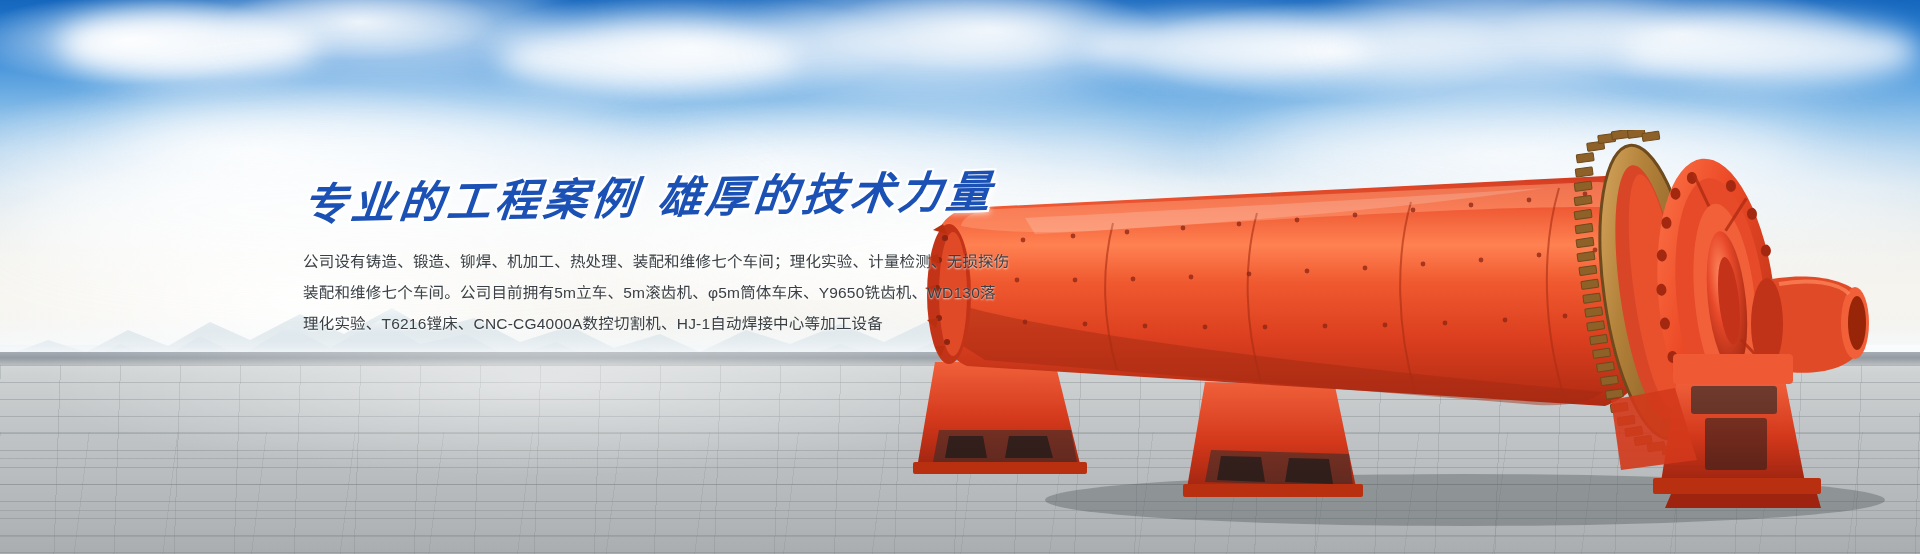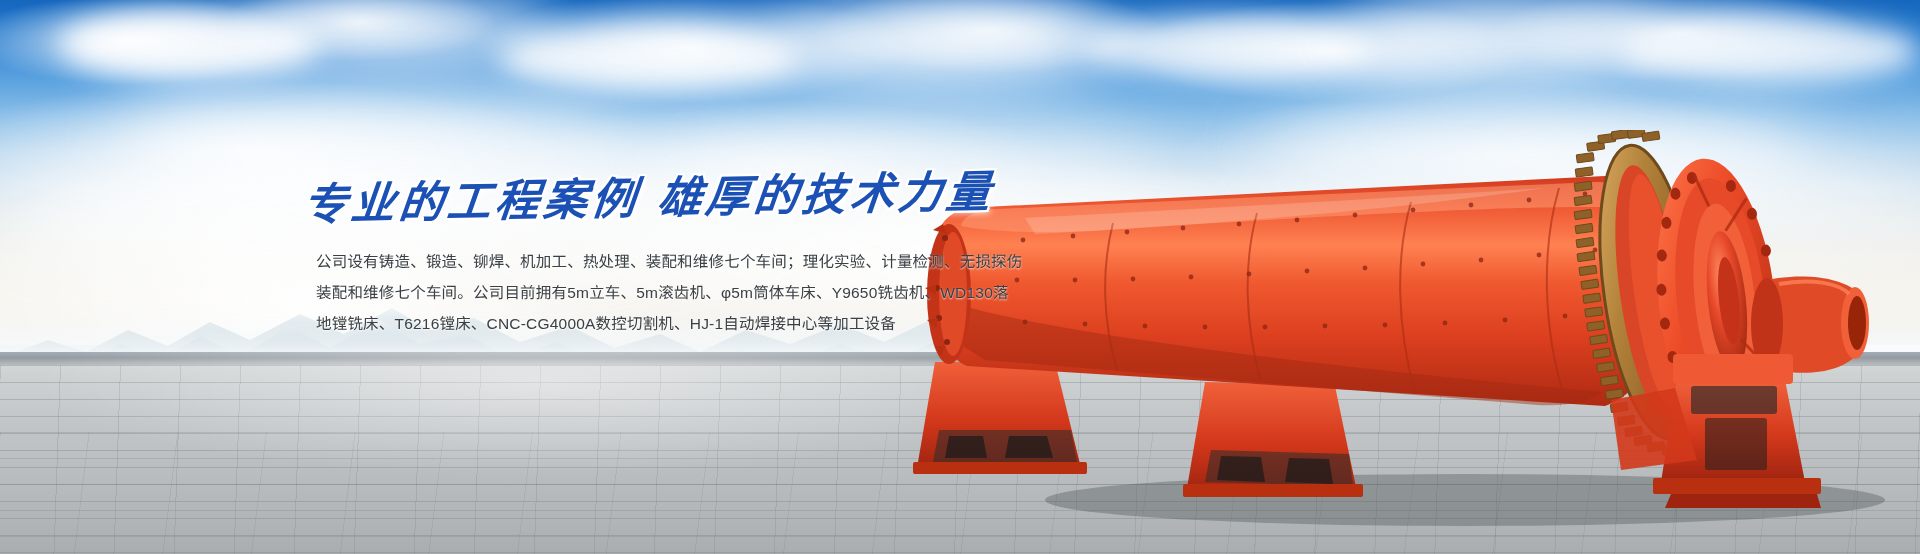--- a/index.html
+++ b/index.html
@@ -112,21 +112,21 @@
     transform-origin:left center;
     text-shadow:
        2px 0 0 #ffffff, -2px 0 0 #ffffff, 0 2px 0 #ffffff, 0 -2px 0 #ffffff,
        2px 2px 0 #ffffff, -2px 2px 0 #ffffff, 2px -2px 0 #ffffff, -2px -2px 0 #ffffff,
        3px 3px 6px rgba(255,255,255,.9);
     margin:0 0 16px 0;
     line-height:1.05;
   }
   .headline .gap{display:inline-block;width:18px;}
 
-  .desc{margin-top:22px;margin-left:13px;}
+  .desc{margin-top:22px;}
   .desc p{
     margin:0 0 7px 0;
     font-size:15.5px;
     line-height:24px;
     color:#3a4045;
     letter-spacing:.2px;
     white-space:nowrap;
     text-shadow:0 1px 2px rgba(255,255,255,.85);
   }
 
@@ -417,17 +417,17 @@
     </svg>
   </div>
 
   <div class="copy">
     <div class="headline">
       <span>专业的工程案例</span><span class="gap"></span><span>雄厚的技术力量</span>
     </div>
     <div class="desc">
       <p>公司设有铸造、锻造、铆焊、机加工、热处理、装配和维修七个车间；理化实验、计量检测、无损探伤</p>
       <p>装配和维修七个车间。公司目前拥有5m立车、5m滚齿机、φ5m筒体车床、Y9650铣齿机、WD130落</p>
-      <p>地镗铣床、T6216镗床、CNC-CG4000A数控切割机、HJ-1自动焊接中心等加工设备</p>
+      <p>理化实验、T6216镗床、CNC-CG4000A数控切割机、HJ-1自动焊接中心等加工设备</p>
     </div>
   </div>
 
 </div>
 
 </body></html>

